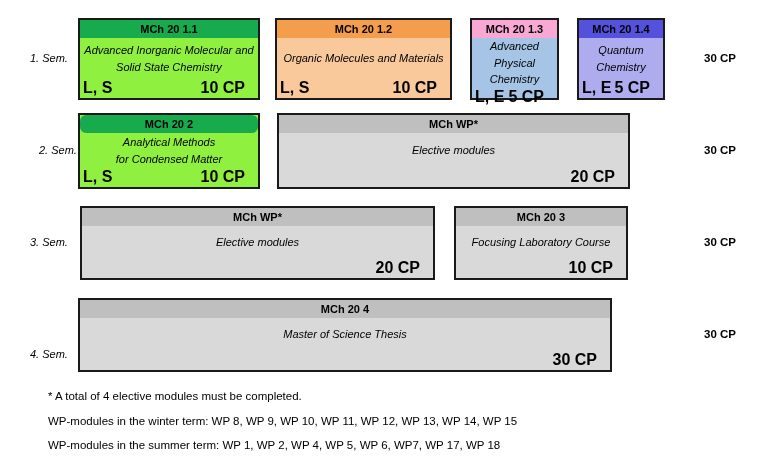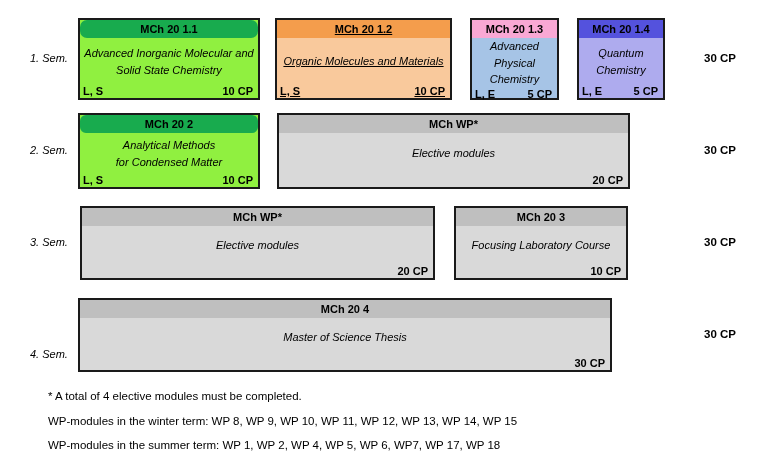--- a/index.html
+++ b/index.html
@@ -15,40 +15,40 @@
     font-weight:bold; font-size:11px; text-align:center;
     padding:3px 0 3px; flex:0 0 auto;
   }
   .module .mbody {
     flex:1 1 auto; display:flex; align-items:center; justify-content:center;
     font-style:italic; font-size:11px; text-align:center;
     white-space:pre-line; line-height:1.5;
   }
   .module .foot {
     display:flex; justify-content:space-between; align-items:flex-end;
-    font-weight:bold; font-size:11px; padding:0 5px 1px 3px; flex:0 0 auto;
+    font-weight:bold; font-size:16px; padding:0 13px 1px 3px; flex:0 0 auto;
   }
   .sem-label { position:absolute; font-size:11px;font-style:italic; }
   .total-cp  { position:absolute; font-size:11.5px; font-weight:bold; }
   .notes { position:absolute; left:48px; top:384px; font-size:11.5px; line-height:24.5px; }
   .note-line { white-space:pre; }
 
   
   #r1b1 { left:78px;  top:18px;  width:182px; height:82px; }
-  #r1b2 { left:275px; top:18px;  width:177px; height:82px;text-decoration:underline; }
+  #r1b2 { left:275px; top:18px;  width:177px; height:82px; }
   #r1b3 { left:470px; top:18px;  width:89px;  height:82px; }
   #r1b4 { left:577px; top:18px;  width:88px;  height:82px; }
   #r2b1 { left:78px;  top:113px; width:182px; height:76px; }
   #r2b2 { left:277px; top:113px; width:353px; height:76px; }
   #r3b1 { left:80px;  top:206px; width:355px; height:74px; }
   #r3b2 { left:454px; top:206px; width:174px; height:74px; }
   #r4b1 { left:78px;  top:298px; width:534px; height:74px; }
 
   #sem1 { left:30px; top:52px; }
-  #sem2 { left:30px; top:144px;text-align:right; }
+  #sem2 { left:39px; top:144px;text-align:right; }
   #sem3 { left:30px; top:236px; }
   #sem4 { left:30px; top:328px;margin-top:20px; }
 
   #tot1 { left:704px; top:52px; }
   #tot2 { left:704px; top:144px; }
   #tot3 { left:704px; top:236px; }
   #tot4 { left:704px; top:328px; }
 </style>
 </head>
 <body>
@@ -57,21 +57,21 @@
 <div id="sem2" class="sem-label">2. Sem.</div>
 <div id="sem3" class="sem-label">3. Sem.</div>
 <div id="sem4" class="sem-label">4. Sem.</div>
 
 <div id="tot1" class="total-cp">30 CP</div>
 <div id="tot2" class="total-cp">30 CP</div>
 <div id="tot3" class="total-cp">30 CP</div>
 <div id="tot4" class="total-cp">30 CP</div>
 
 <div id="r1b1" class="module" style="background: rgb(144, 240, 64);">
-  <div class="hdr" style="background: rgb(24, 171, 78); border-radius: 7px;">MCh 20 1.1</div>
+  <div class="hdr" style="background: rgb(24, 171, 78);">MCh 20 1.1</div>
   <div class="mbody">Advanced Inorganic Molecular and
 Solid State Chemistry</div>
   <div class="foot">
     <span>L, S</span>
     <span>10 CP</span>
   </div>
 </div>
 
 <div id="r1b2" class="module" style="background: rgb(249, 201, 156);">
   <div class="hdr" style="background: rgb(244, 157, 76);">MCh 20 1.2</div>

